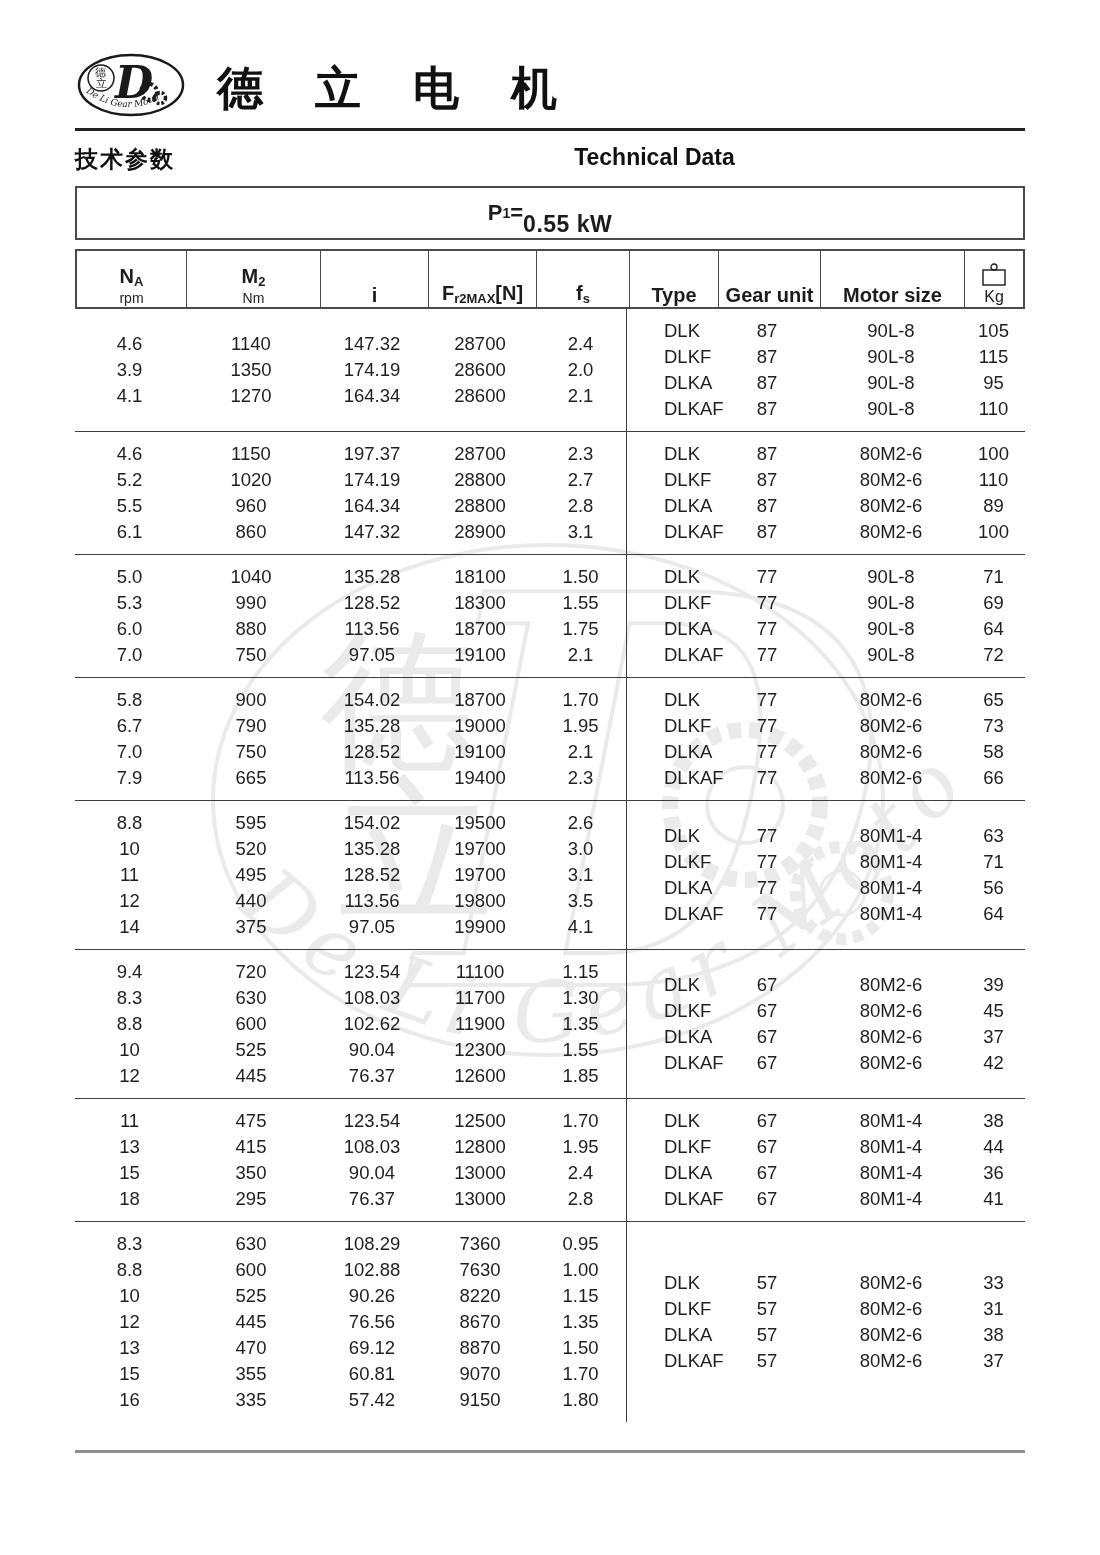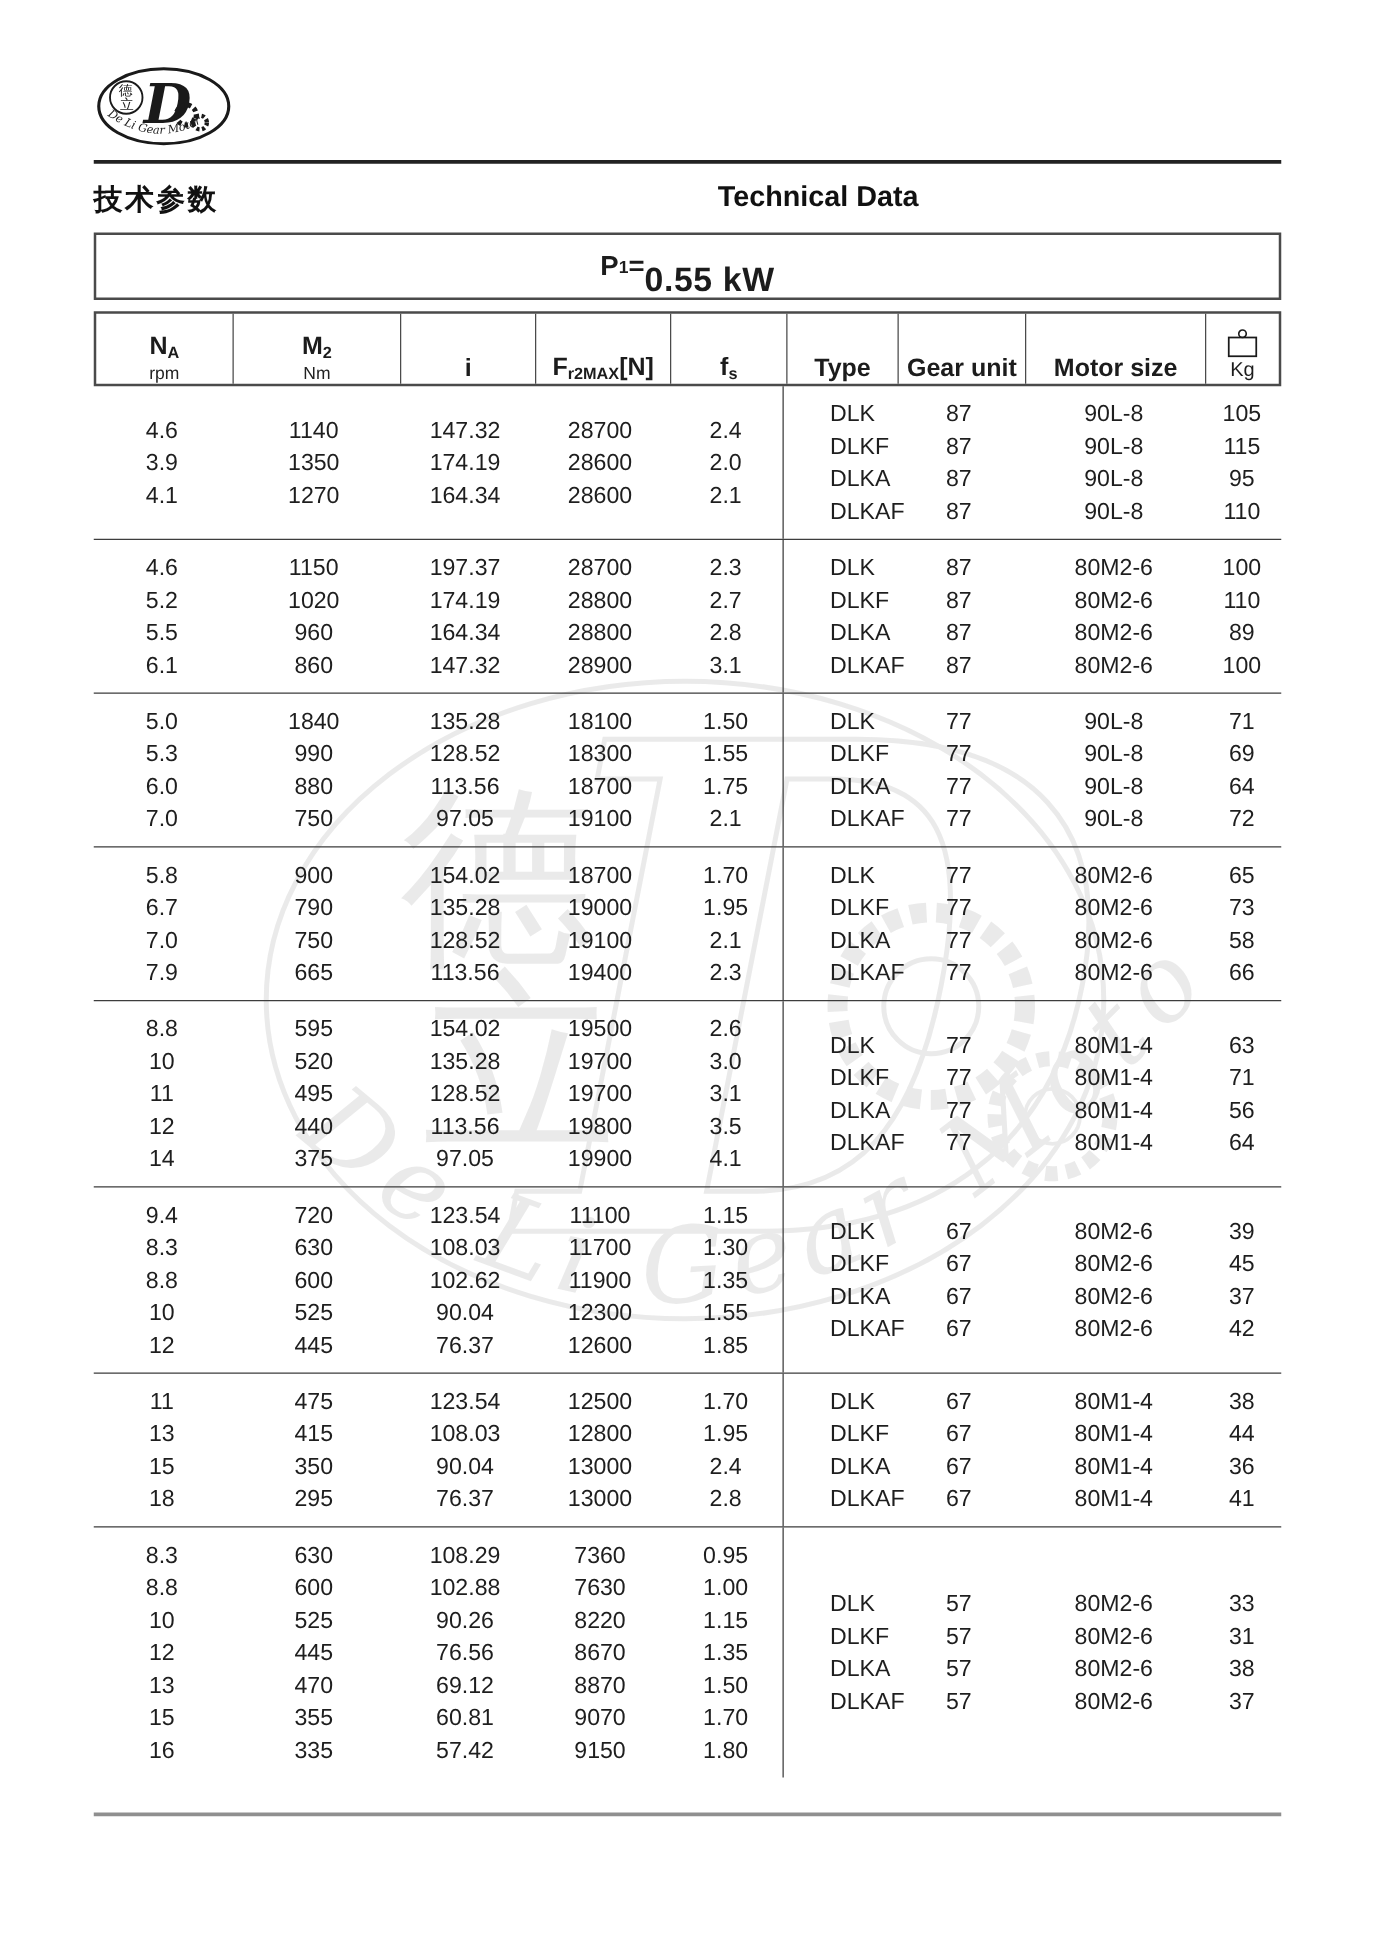--- a/index.html
+++ b/index.html
@@ -13,21 +13,21 @@
   .rule-top{height:2.5px;background:#222;margin-top:6px;}
   
   .titles{position:relative;margin-top:13px;height:30px;}
   .title-cn{position:absolute;left:0;top:0;font-size:23px;font-weight:bold;letter-spacing:2px;color:#111;}
   .title-en{position:absolute;left:61%;transform:translateX(-50%);top:0;font-size:23px;font-weight:bold;color:#111;}
   
   .p1box{margin-top:12px;height:50px;border:2px solid #4a4a4a;display:flex;align-items:center;justify-content:center;background:#fff;}
   .p1box .psym{font-size:22px;font-weight:bold;}
   .p1box .psub{font-size:14px;font-weight:bold;vertical-align:-4px;}
   .p1box .peq{font-size:22px;font-weight:bold;}
-  .p1box .pval{font-size:27px;font-weight:bold;letter-spacing:0.5px;margin-top:24px;}
+  .p1box .pval{font-size:23px;font-weight:bold;letter-spacing:0.5px;margin-top:24px;}
   
   .thead{margin-top:9px;border:2px solid #4a4a4a;display:grid;
     grid-template-columns:109px 134px 108px 108px 93px 89px 102px 144px 59px;
     height:56px;background:#fff;}
   .hc{border-left:1.5px solid #4a4a4a;display:flex;flex-direction:column;align-items:center;justify-content:flex-end;line-height:1.15;}
   .hc:first-child{border-left:none;}
   .h-main{font-size:20px;font-weight:bold;}
   .h-sub{font-size:13px;font-weight:bold;vertical-align:-3px;}
   .h-unit{font-size:14px;font-weight:normal;color:#222;}
   .kg-icon{display:block;margin-bottom:1px;}
@@ -75,20 +75,21 @@
       <text x="20" y="25" font-size="11" font-family="DejaVu Serif, serif" fill="#1a1a1a">德</text>
       <text x="21" y="36" font-size="11" font-family="DejaVu Serif, serif" fill="#1a1a1a">立</text>
       <text x="40" y="47" font-size="44" font-family="DejaVu Serif, serif" font-style="italic" font-weight="bold" fill="#1a1a1a">D</text>
       <circle cx="74" cy="41" r="8" fill="none" stroke="#1a1a1a" stroke-width="4" stroke-dasharray="3 2.5"></circle>
       <circle cx="85" cy="47" r="5.5" fill="none" stroke="#1a1a1a" stroke-width="3.5" stroke-dasharray="2.5 2"></circle>
       <path id="logo-arc" d="M 9 40 Q 56 74 103 36" fill="none" stroke="none"></path>
       <text font-size="9" font-family="DejaVu Serif, serif" font-style="italic" fill="#1a1a1a">
         <textPath href="#logo-arc" startOffset="2%">De Li Gear Motor</textPath>
       </text>
     </svg>
+    <div class="brand-cn">德 立 电 机</div>
   </div>
   <div class="rule-top"></div>
 
   <div class="titles">
     <span class="title-cn">技术参数</span>
     <span class="title-en">Technical Data</span>
   </div>
 
   <div class="p1box">
     <span class="psym">P</span>
@@ -209,21 +210,21 @@
           <div class="mc">89</div>
           <div class="mc mc-type">DLKAF</div>
           <div class="mc">87</div>
           <div class="mc">80M2-6</div>
           <div class="mc">100</div>
         </div>
       </div>
       <div class="block">
         <div class="perf-grid">
           <div class="pc">5.0</div>
-          <div class="pc">1840</div>
+          <div class="pc">1040</div>
           <div class="pc">135.28</div>
           <div class="pc">18100</div>
           <div class="pc">1.50</div>
           <div class="pc">5.3</div>
           <div class="pc">990</div>
           <div class="pc">128.52</div>
           <div class="pc">18300</div>
           <div class="pc">1.55</div>
           <div class="pc">6.0</div>
           <div class="pc">880</div>

